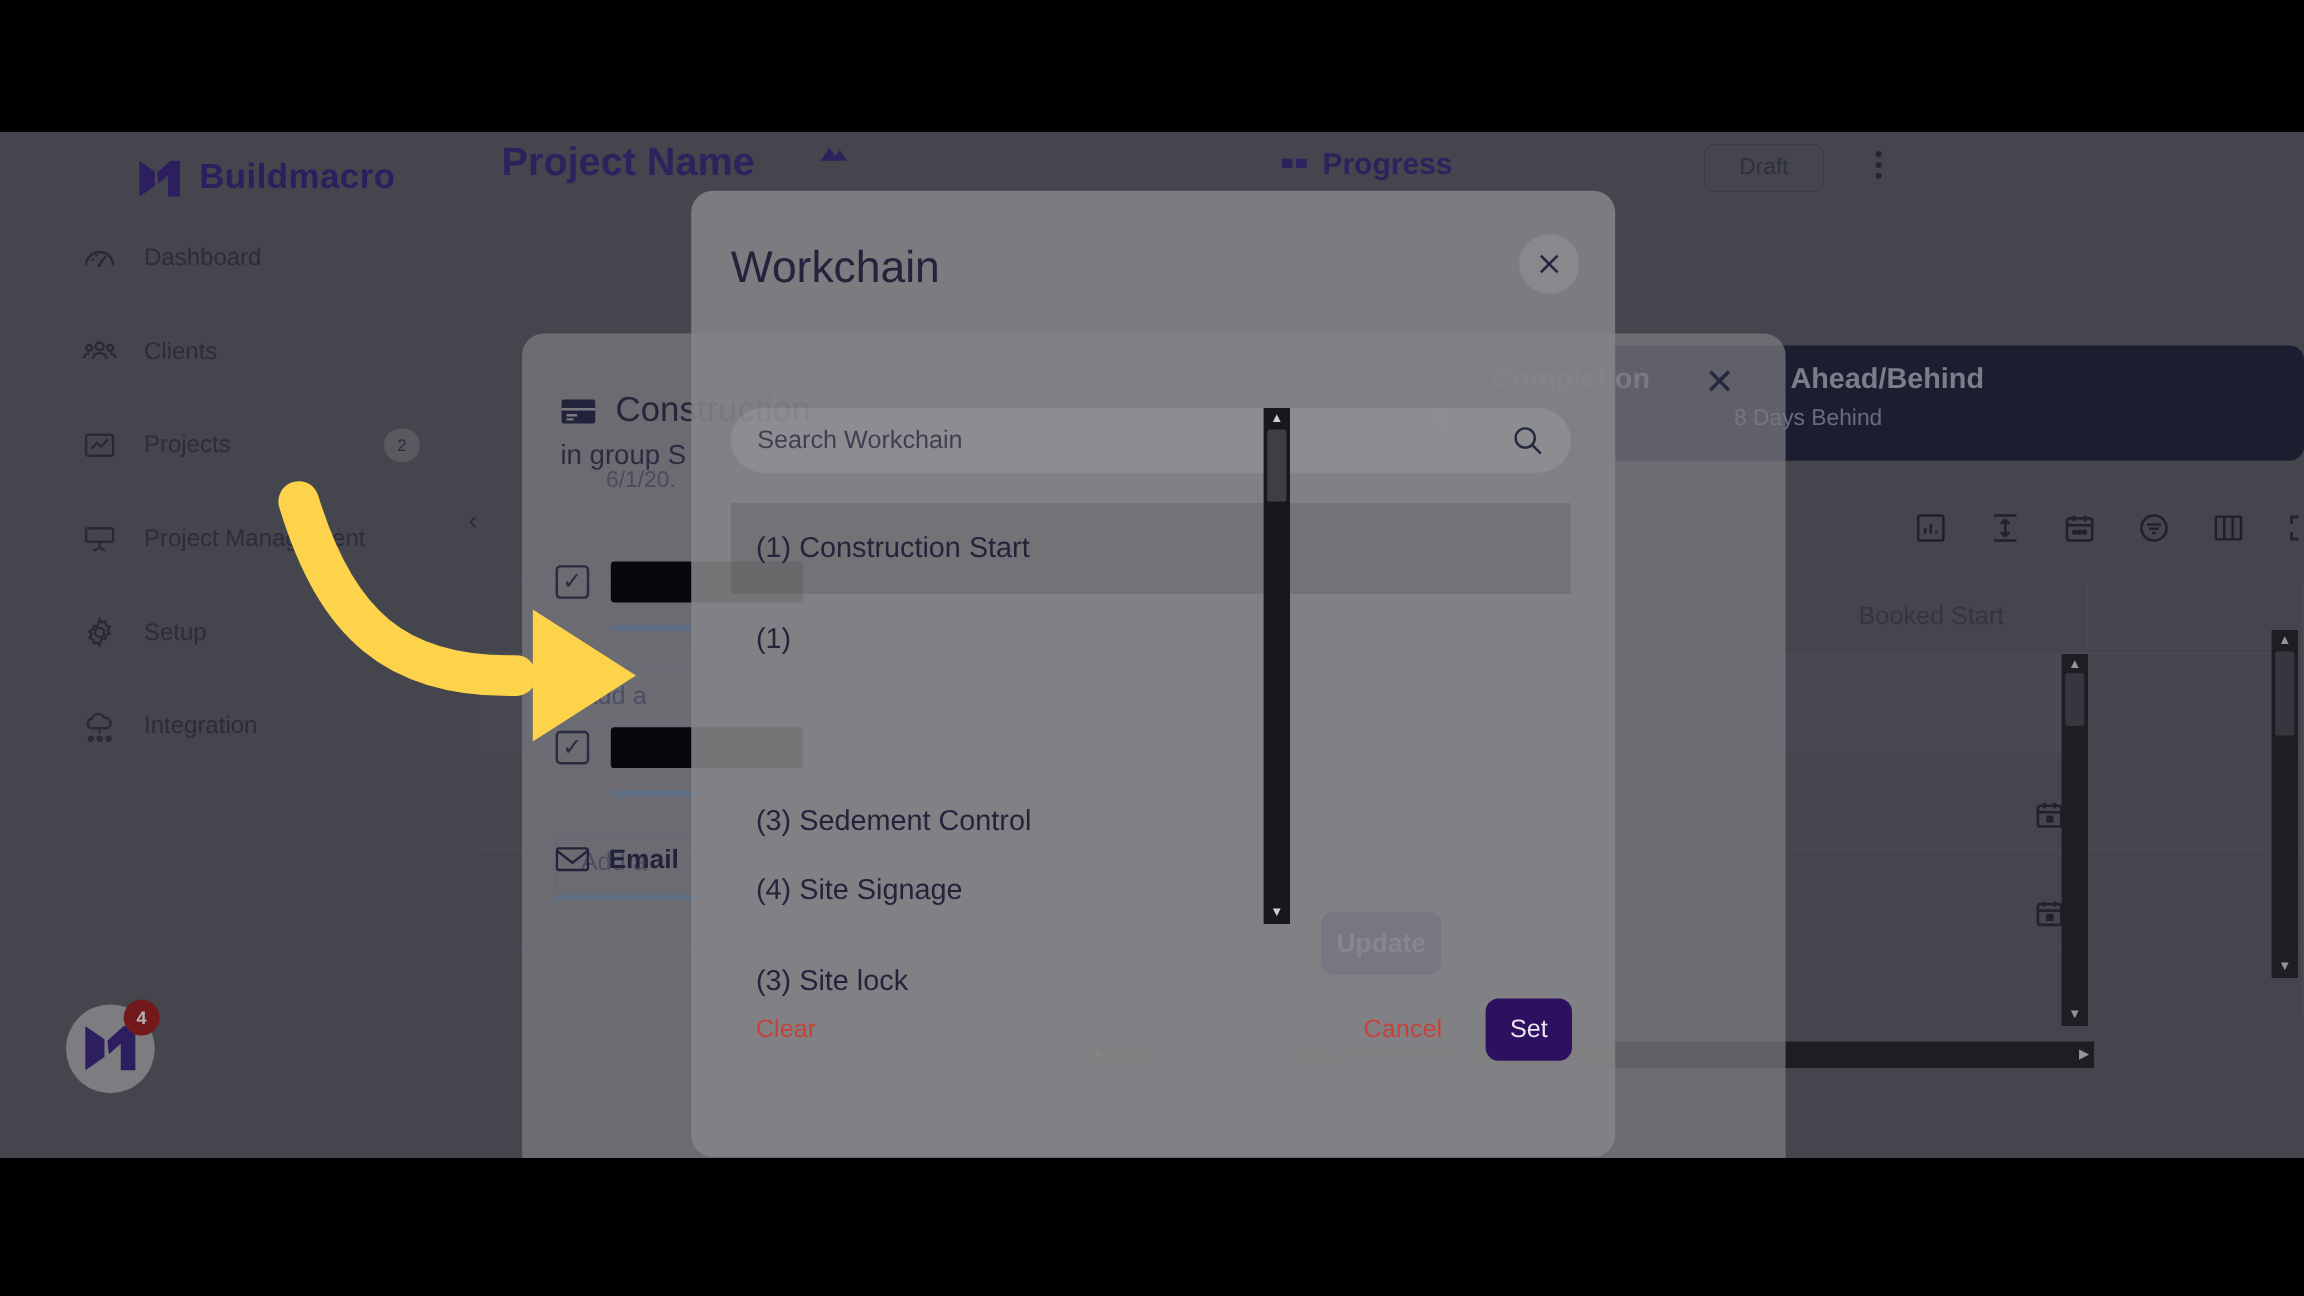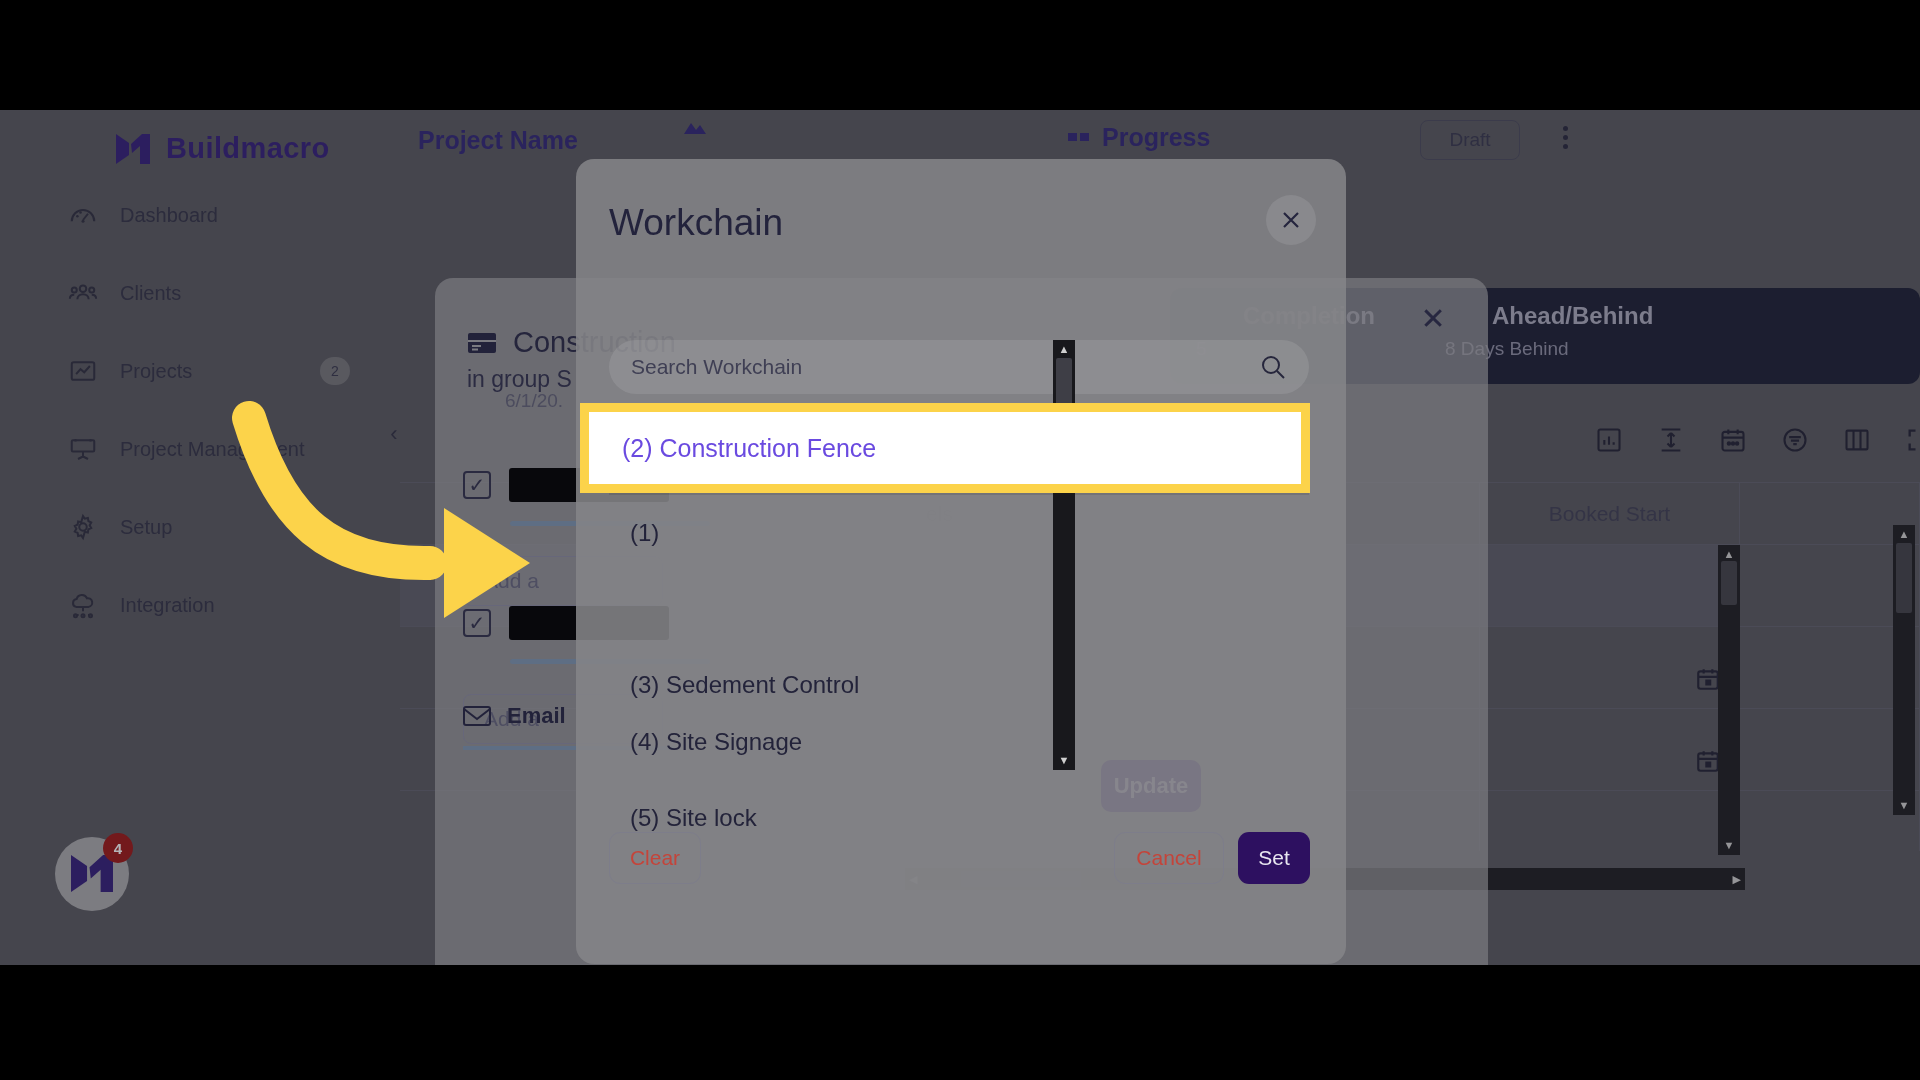--- a/index.html
+++ b/index.html
@@ -67,22 +67,22 @@
     display: flex; align-items: center; justify-content: center;
   }
 
   
   #main { position: absolute; left: 400px; top: 0; right: 0; height: 855px; }
 
   #topbar {
     position: absolute; left: 0; top: 0; width: 1520px; height: 90px;
   }
   #project-name {
-    position: absolute; left: 18px; top: 16px;
-    font-size: 25px; font-weight: bold; color: #2b2175;
+    position: absolute; left: 18px; top: 6px;
+    font-size: 33px; font-weight: bold; color: #2b2175;
   }
   #top-center-icon { position: absolute; left: 282px; top: 8px; color: #2b2175; }
   #progress-chip {
     position: absolute; left: 668px; top: 6px; height: 42px;
     display: flex; align-items: center; gap: 12px;
     color: #2b2175; font-size: 25px; font-weight: bold;
   }
   #progress-chip .bars { width: 22px; height: 18px; position: relative; }
   #draft-btn {
     position: absolute; left: 1020px; top: 10px;
@@ -611,21 +611,21 @@
         </div>
         <div class="wc-item">
           <span>(3) Sedement Control</span>
         </div>
       </div>
 
       <div class="wc-item" style="position:absolute;left:33px;top:545px;width:700px">
         <span>(4) Site Signage</span>
       </div>
       <div class="wc-item" style="position:absolute;left:33px;top:621px;width:700px">
-        <span>(5) Site lock</span>
+        <span>(3) Site lock</span>
       </div>
 
       <div id="wc-footer">
         <div class="foot-btn" id="clear-btn">
           <span>Clear</span>
         </div>
         <div class="foot-btn" id="cancel-btn">
           <span>Cancel</span>
         </div>
         <div class="foot-btn" id="set-btn">
@@ -634,23 +634,20 @@
       </div>
     </div>
 
     <div class="dark-sb-v" id="wc-sb">
       <span class="arrow">▲</span>
       <span class="thumb" style="top:18px;height:60px"></span>
       <span class="arrow">▼</span>
     </div>
   </div>
 
-  <div id="wc-highlight">
-    <span class="txt">(2) Construction Fence</span>
-  </div>
 
   <svg id="annot-arrow" viewBox="0 0 1920 1080">
     <path d="M249 418 C 280 520, 330 565, 430 563" stroke="#fcd34a" stroke-width="34" fill="none" stroke-linecap="round"></path>
     <path d="M444 508 L 530 563 L 444 618 Z" fill="#fcd34a"></path>
   </svg>
 
   <div class="letterbox" id="lb-top"></div>
   <div class="letterbox" id="lb-bottom"></div>
 </div>
 

